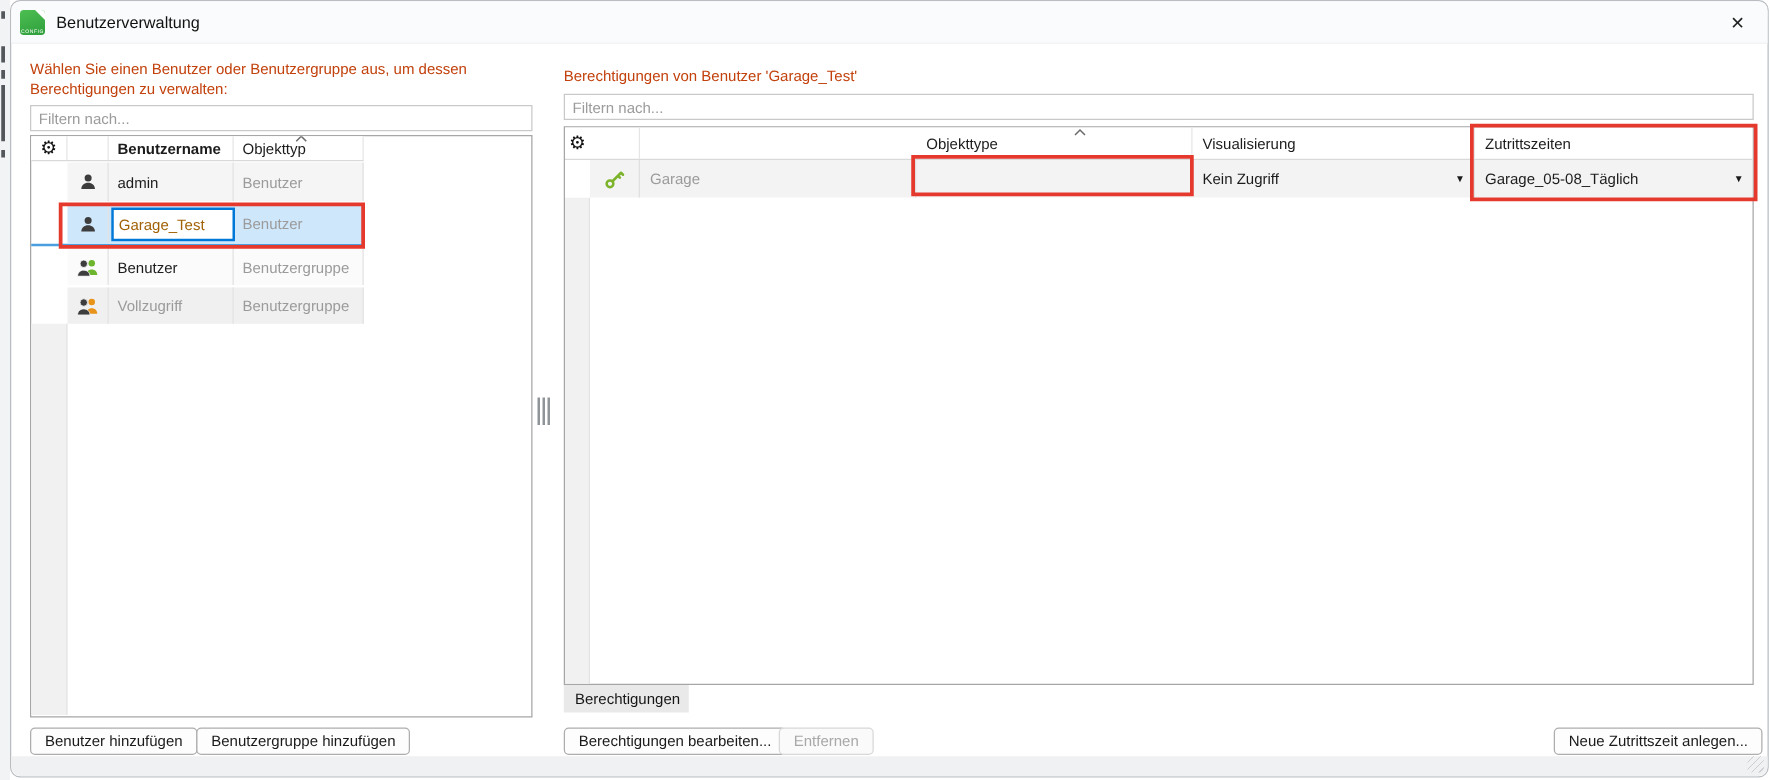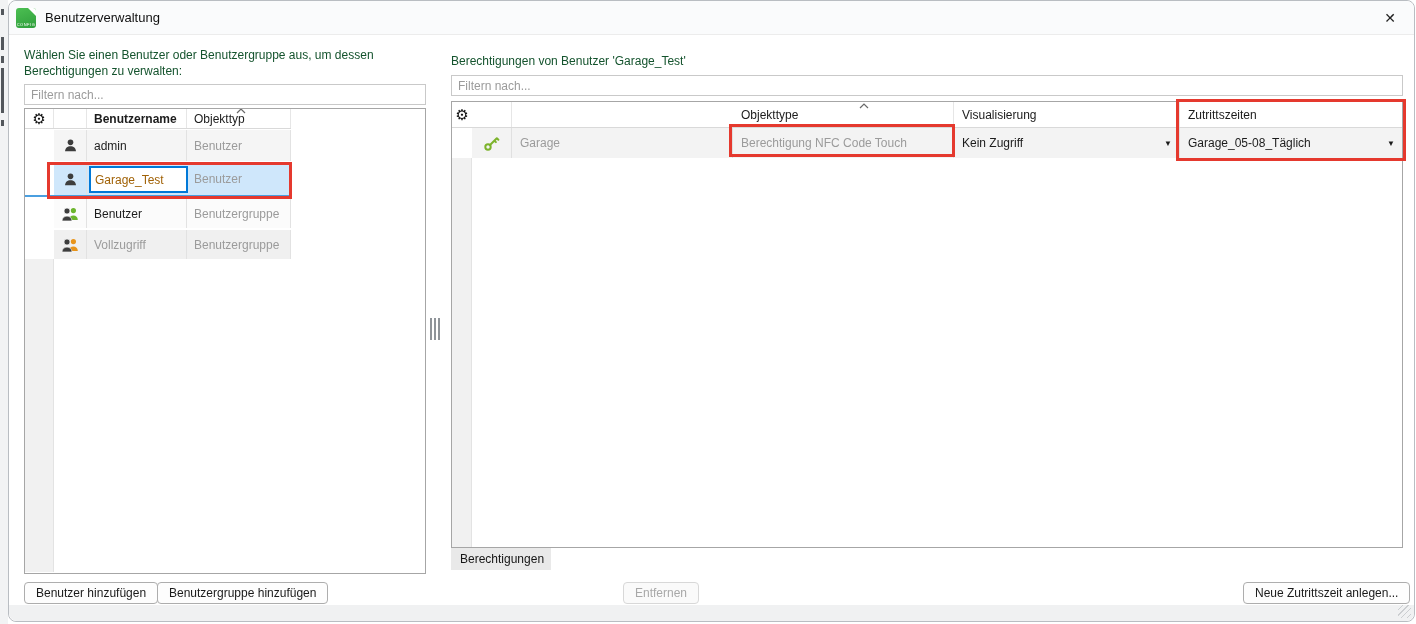--- a/index.html
+++ b/index.html
@@ -32,21 +32,21 @@
     background:repeating-linear-gradient(135deg, transparent 0 3px, #c3c6c9 3px 4px); opacity:.8; }
 
   
   .filter-input { position:absolute; height:21px; border:1px solid #c9c9c9; background:#fff;
     font-family:"Liberation Sans", sans-serif; font-size:12px; padding:0 6px; color:#1c1c1c; outline:none; }
   .filter-input::placeholder { color:#9b9b9b; }
   .btn { position:absolute; height:22px; padding:0 11px; background:#fdfdfd; border:1px solid #adadad;
     border-radius:4px; font-family:"Liberation Sans", sans-serif; font-size:12px; color:#1a1a1a; cursor:pointer; }
   .btn.disabled { color:#a8a8a8; border-color:#d8d8d8; background:#fafafa; cursor:default; }
 
-  .panel-text { position:absolute; line-height:16px; color:#14532d; }
+  .panel-text { position:absolute; line-height:16px; color:#c2410c; }
 
   
   .tbl { position:absolute; background:#fff; border:1px solid #a6a6a6; }
   .cell { position:absolute; overflow:hidden; white-space:nowrap; }
   .muted { color:#9b9b9b; }
   .gear { font-size:15px; color:#111; line-height:20px; cursor:pointer; }
   .sort-caret { position:absolute; }
 
   
   .lt-header { position:absolute; left:0; top:0; width:266px; height:20px; background:#fff;
@@ -231,34 +231,34 @@
 
       <div class="rt-row">
         <div class="cell rc-gear" style="background:#fff;"></div>
         <div class="cell rc-icon">
           <svg width="17" height="17" viewBox="0 0 17 17" fill="none" stroke="#7CB32B">
             <circle cx="5" cy="12" r="2.7" stroke-width="2"></circle>
             <path d="M7 10 L13.8 3.2 M13.8 3.2 l1.6 1.6 M11.4 5.6 l1.5 1.5" stroke-width="2" stroke-linecap="round"></path>
           </svg>
         </div>
         <div class="cell rc-bez muted">Garage</div>
-        <div class="cell rc-obj muted">Berechtigung NFC Code Touch</div>
         <div class="cell rc-vis">
           <span>Kein Zugriff</span>
           <span class="dd-arrow">▼</span>
         </div>
         <div class="cell rc-zut">
           <span>Garage_05-08_Täglich</span>
           <span class="dd-arrow">▼</span>
         </div>
       </div>
     </div>
 
     <div class="tab">Berechtigungen</div>
 
+    <button class="btn" style="left:442px; top:581px;">Berechtigungen bearbeiten...</button>
     <button class="btn disabled" style="left:614px; top:581px;">Entfernen</button>
     <button class="btn" style="left:1234px; top:581px;">Neue Zutrittszeit anlegen...</button>
 
     <div class="footer-strip">
       <div class="resize-grip"></div>
     </div>
   </div>
 
   <div class="red-box" style="left:47px; top:162px; width:245px; height:37px;"></div>
   <div class="red-box" style="left:729px; top:124px; width:226px; height:33px;"></div>

